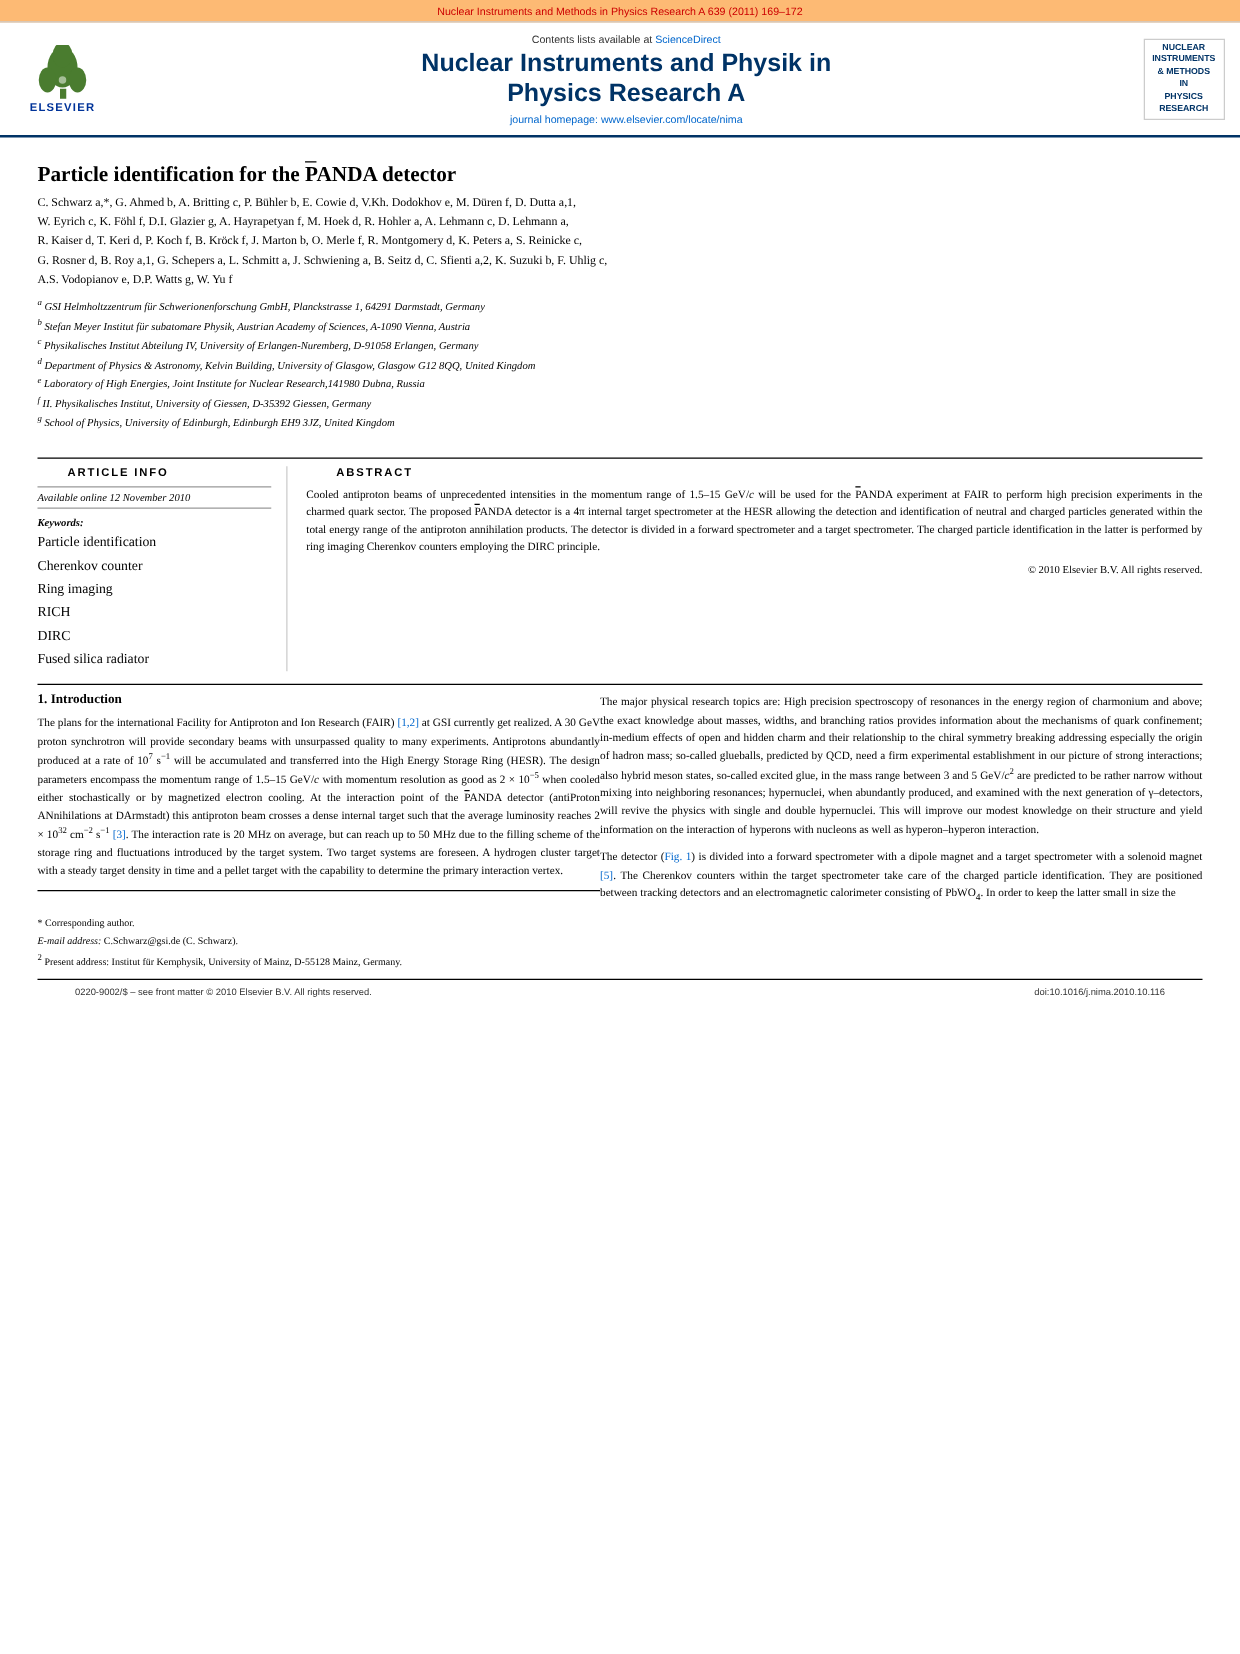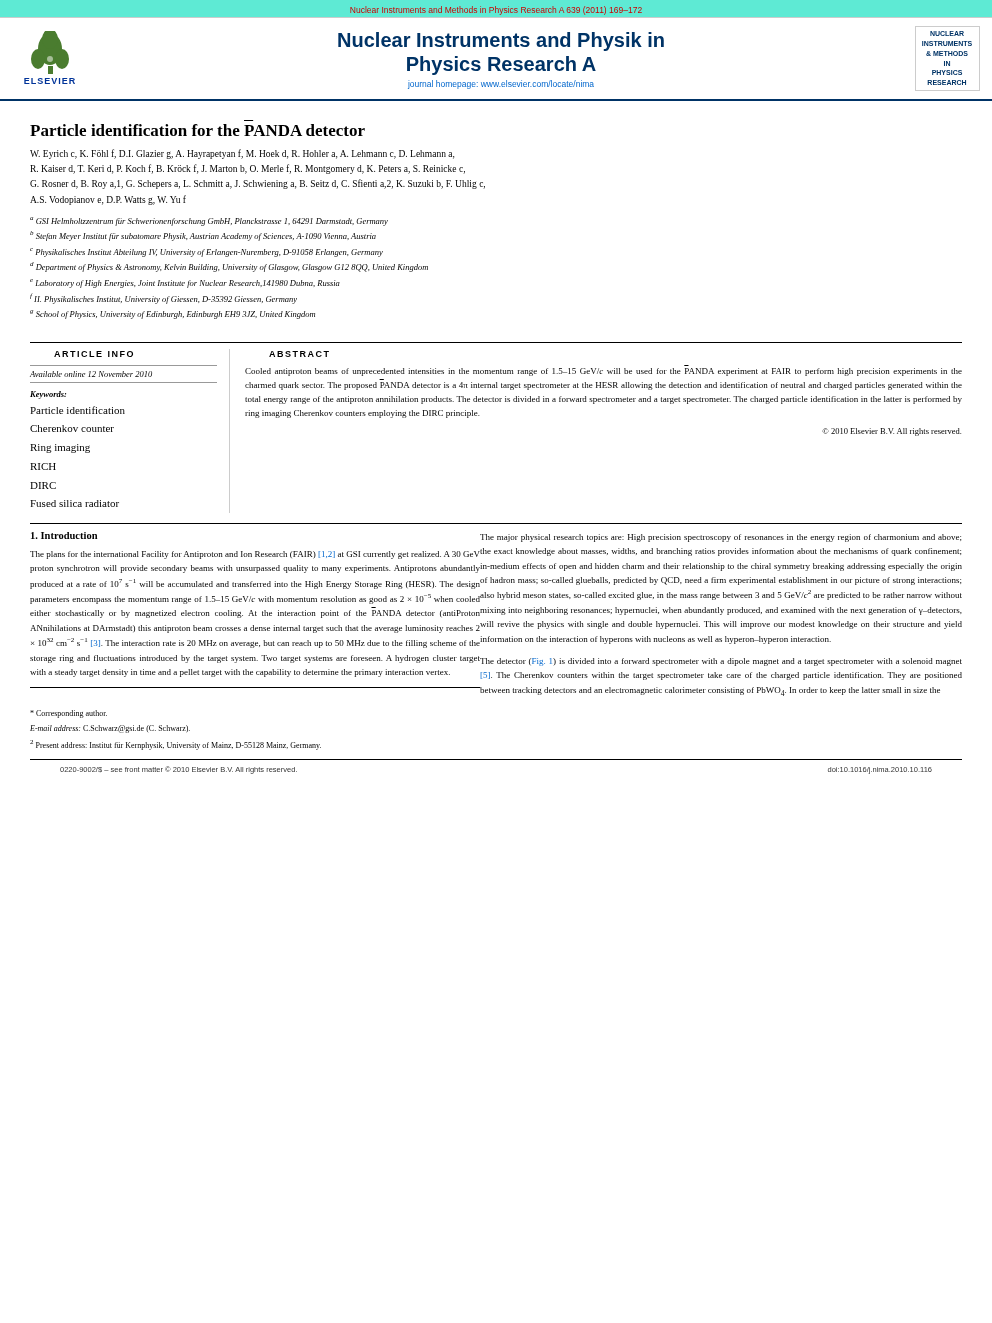--- a/index.html
+++ b/index.html
@@ -7,21 +7,21 @@
       background: #fff;
       font-family: 'Times New Roman', Times, serif;
       font-size: 10px;
       color: #000;
       width: 992px;
       min-height: 1323px;
     }
 
     
     .top-bar {
-      background: #5eead4;
+      background: #fdba74;
       text-align: center;
       padding: 4px 0 2px;
       border-bottom: 1px solid #ccc;
     }
     .top-bar-text {
       font-size: 8.5px;
       color: #c00;
       font-family: Arial, sans-serif;
     }
 
@@ -276,20 +276,23 @@
       <ellipse cx="15" cy="28" rx="7" ry="10" fill="#4a7c2f"></ellipse>
       <ellipse cx="39" cy="28" rx="7" ry="10" fill="#4a7c2f"></ellipse>
       <ellipse cx="27" cy="8" rx="8" ry="10" fill="#4a7c2f"></ellipse>
 
       <circle cx="27" cy="28" r="3" fill="#fff" opacity="0.5"></circle>
     </svg>
     <span class="elsevier-text">ELSEVIER</span>
   </div>
 
   <div class="journal-center">
+    <div class="contents-line">
+      Contents lists available at <span style="color:#0066cc;">ScienceDirect</span>
+    </div>
     <div class="journal-title">
       <span>Nuclear Instruments and Physik in</span><br>
       <span>Physics Research A</span>
     </div>
     <div class="journal-homepage">
       <span>journal homepage:</span>
       <span style="color:#0066cc;">www.elsevier.com/locate/nima</span>
     </div>
   </div>
 
@@ -302,20 +305,21 @@
   </div>
 </div>
 
 <div class="main-content">
 
   <div class="paper-title">
     <span>Particle identification for the </span><span class="overline">P</span><span>ANDA detector</span>
   </div>
 
   <div class="authors">
+    <div>C. Schwarz a,*, G. Ahmed b, A. Britting c, P. Bühler b, E. Cowie d, V.Kh. Dodokhov e, M. Düren f, D. Dutta a,1,</div>
     <div>W. Eyrich c, K. Föhl f, D.I. Glazier g, A. Hayrapetyan f, M. Hoek d, R. Hohler a, A. Lehmann c, D. Lehmann a,</div>
     <div>R. Kaiser d, T. Keri d, P. Koch f, B. Kröck f, J. Marton b, O. Merle f, R. Montgomery d, K. Peters a, S. Reinicke c,</div>
     <div>G. Rosner d, B. Roy a,1, G. Schepers a, L. Schmitt a, J. Schwiening a, B. Seitz d, C. Sfienti a,2, K. Suzuki b, F. Uhlig c,</div>
     <div>A.S. Vodopianov e, D.P. Watts g, W. Yu f</div>
   </div>
 
   <div class="affiliations">
     <div><sup>a</sup> GSI Helmholtzzentrum für Schwerionenforschung GmbH, Planckstrasse 1, 64291 Darmstadt, Germany</div>
     <div><sup>b</sup> Stefan Meyer Institut für subatomare Physik, Austrian Academy of Sciences, A-1090 Vienna, Austria</div>
     <div><sup>c</sup> Physikalisches Institut Abteilung IV, University of Erlangen-Nuremberg, D-91058 Erlangen, Germany</div>

